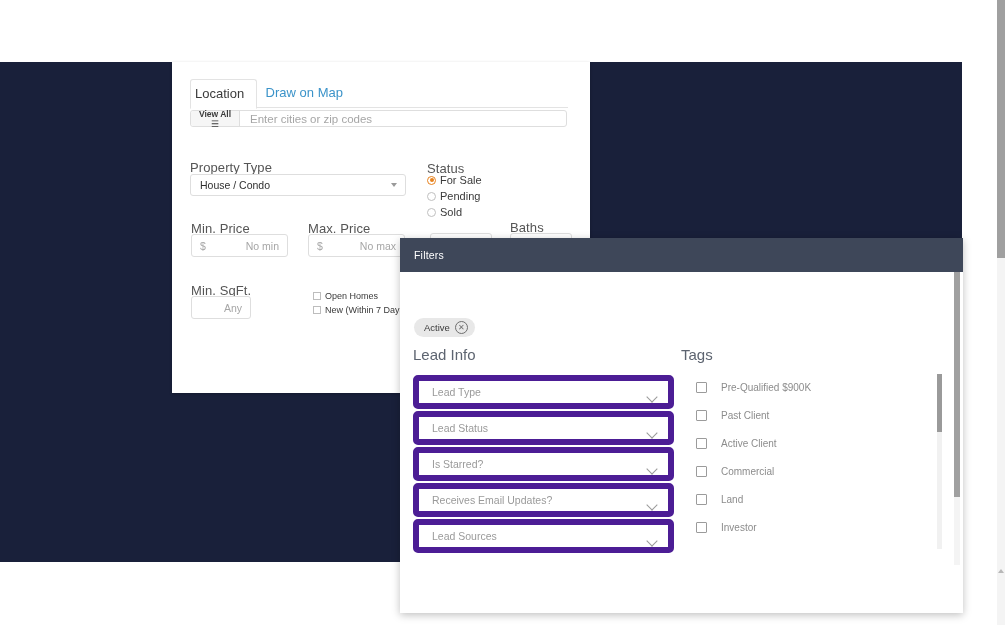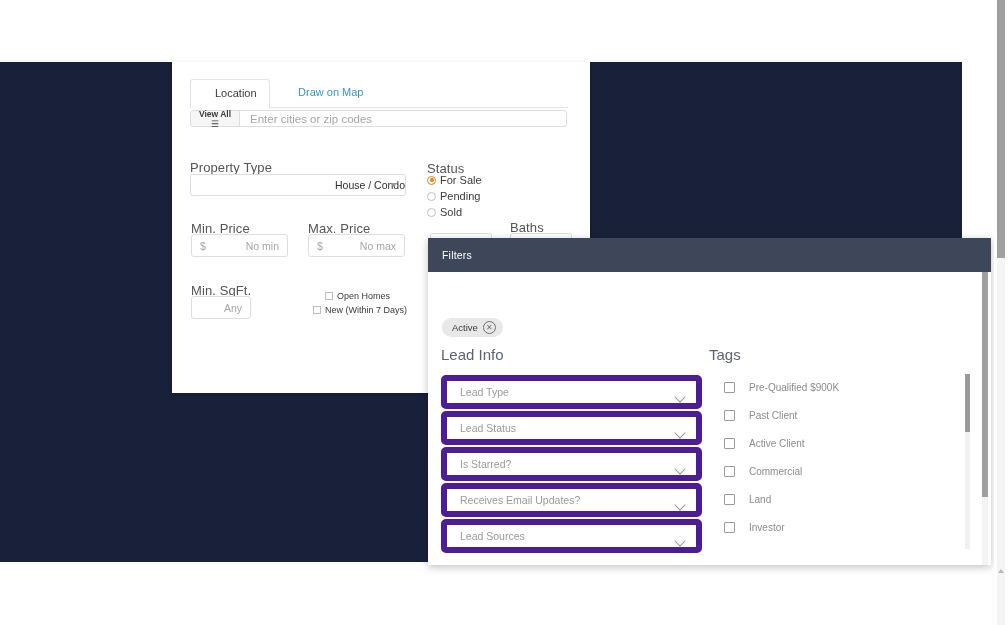--- a/index.html
+++ b/index.html
@@ -77,22 +77,22 @@
   .tabs-row {
     position: absolute;
     left: 18px;
     top: 16px;
     width: 378px;
     height: 29px;
     border-bottom: 1px solid #e3e3e3;
   }
   .tab {
     display: inline-block;
-    font-size: 11px;
-    padding: 6px 12px 7px 24px;
+    font-size: 13px;
+    padding: 6px 12px 7px 4px;
     color: #3a3a3a;
     line-height: 15px;
   }
   .tab.active {
     border: 1px solid #e3e3e3;
     border-bottom: 1px solid #ffffff;
     border-radius: 3px 3px 0 0;
     position: relative;
     top: 1px;
     background: #fff;
@@ -157,21 +157,20 @@
     position: absolute;
     border: 1px solid #dedede;
     border-radius: 3px;
     box-sizing: border-box;
     background: #fff;
     font-size: 10.5px;
     color: #2f2f2f;
     display: flex;
     align-items: center;
     padding-left: 9px;
-    justify-content: flex-end;
   }
   .sel-box .caret {
     position: absolute;
     right: 8px;
     top: 50%;
     transform: translateY(-50%);
     width: 0;
     height: 0;
     border-left: 3px solid transparent;
     border-right: 3px solid transparent;
@@ -241,25 +240,24 @@
     box-sizing: border-box;
     display: inline-block;
   }
 
   
   #filters-modal {
     position: absolute;
     left: 400px;
     top: 238px;
     width: 563px;
-    height: 327px;
+    height: 375px;
     background: #ffffff;
     box-shadow: 0 2px 8px rgba(0,0,0,0.25);
     overflow: hidden;
-    margin-left: 28px;
   }
   #modal-header {
     height: 34px;
     background: #3e4759;
     display: flex;
     align-items: center;
     padding-left: 14px;
   }
   #modal-header .ttl {
     color: #ffffff;
@@ -438,21 +436,21 @@
 <div class="sel-box" style="left:430px; top:233px; width:62px; height:23px;"></div>
 
 <div class="fld-label" style="left:510px; top:220px;">Baths</div>
 <div class="sel-box" style="left:510px; top:233px; width:62px; height:23px;"></div>
 
 <div class="fld-label" style="left:191px; top:283px;">Min. SqFt.</div>
 <div class="txt-box" style="left:191px; top:296px; width:60px; height:23px; justify-content:flex-end;text-align:right;">
   <span class="ph">Any</span>
 </div>
 
-<div class="cbx-line" style="left:325px; top:291px;align-items:center;">
+<div class="cbx-line" style="left:313px; top:291px;align-items:center;">
   <span class="cbx"></span>
   <span>Open Homes</span>
 </div>
 <div class="cbx-line" style="left:313px; top:305px;">
   <span class="cbx"></span>
   <span>New (Within 7 Days)</span>
 </div>
 
 <div id="filters-modal">
 

